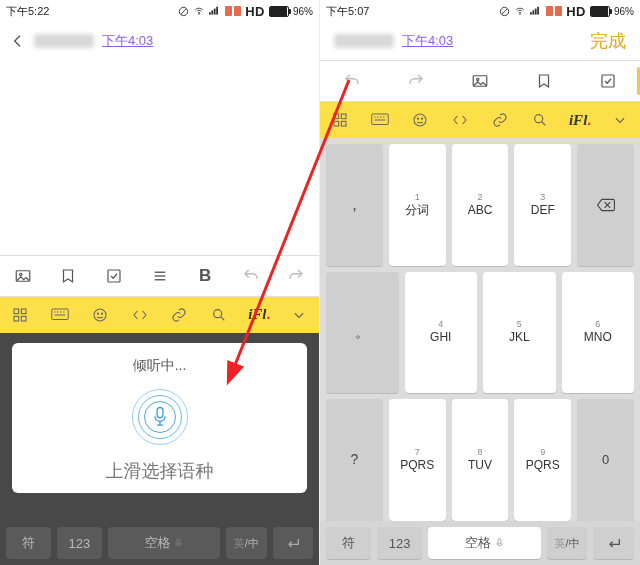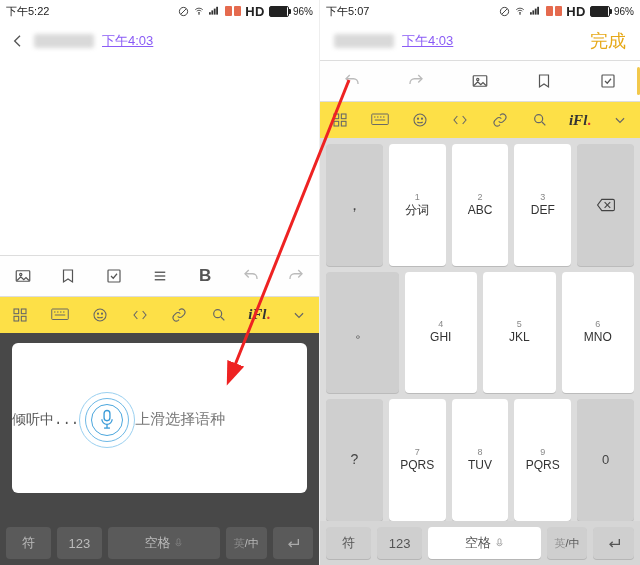--- a/index.html
+++ b/index.html
@@ -123,40 +123,40 @@
     background:#484848;
     position:relative;
     padding:10px 12px 0 12px;
     box-sizing:border-box;
   }
   .voice-card {
     background:#fff;
     border-radius:6px;
     height:150px;
     display:flex;
-    flex-direction:row;
+    flex-direction:column;
     align-items:center;
+    justify-content:space-between;
     padding:14px 0 10px 0;
     box-sizing:border-box;
-    font-family:Liberation Mono, monospace;
   }
   .voice-title { font-size:14px; color:#555; }
   .voice-mic {
     width:56px; height:56px;
     position:relative;
   }
   .voice-mic .ring {
     position:absolute; inset:0;
     border:1px solid #9ad0f0;
     border-radius:50%;
   }
   .voice-mic .ring2 { inset:6px; border-color:#6fb9e6; }
   .voice-mic .ring3 { inset:12px; border-color:#4aa6dd; }
   .voice-mic svg { position:absolute; left:50%; top:50%; transform:translate(-50%,-50%); }
-  .voice-sub { font-size:15px; color:#777; }
+  .voice-sub { font-size:18px; color:#777; }
 
   .num-area {
     flex:1;
     background:#dcdcdc;
     display:flex;
     flex-direction:column;
     padding:6px 6px 0 6px;
     box-sizing:border-box;
     gap:6px;
   }

